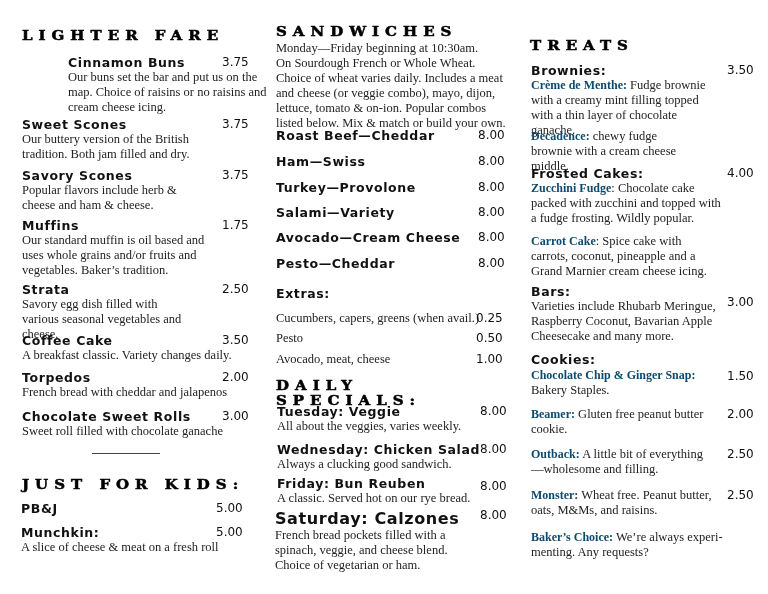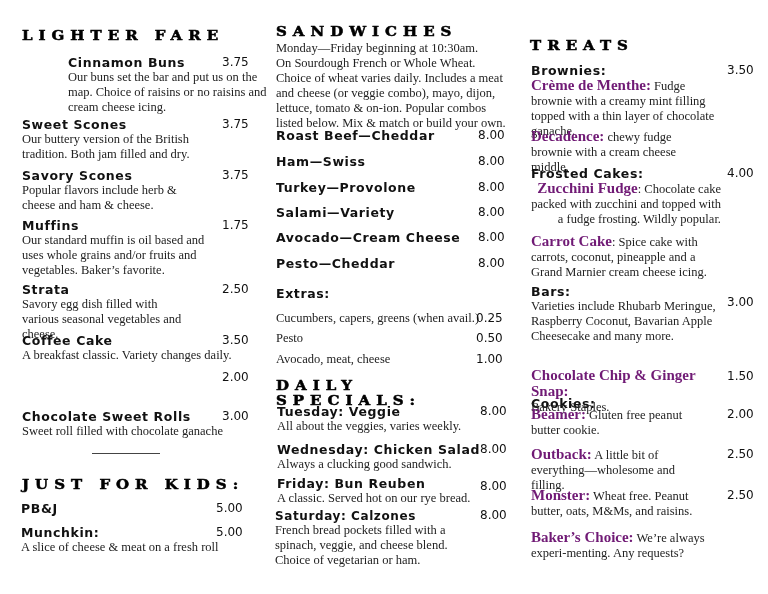--- a/index.html
+++ b/index.html
@@ -17,21 +17,21 @@
   }
   .name {
     font-family: "DejaVu Sans", sans-serif; font-weight: bold; font-size: 12.5px;
     letter-spacing: 0.6px; color: #111; white-space: nowrap;
   }
   .price {
     font-family: "DejaVu Sans", sans-serif; font-size: 12px; color: #111;
     position: absolute; white-space: nowrap;
   }
   .desc { font-size: 12.5px; line-height: 15px; color: #222; }
-  .sname { font-family: "Liberation Serif", serif; font-weight: bold; font-size: 15px; color: #701a75; }
+  .sname { font-family: "Liberation Serif", serif; font-weight: bold; font-size: 12px; color: #0c4a6e; }
   .extra { font-size: 12.5px; color: #222; }
   .divider { position: absolute; height: 1px; background: #444; }
 </style>
 </head>
 <body>
 
 <div class="col" style="left:0;width:260px;height:594px;">
   <div class="abs head" style="left:22px;top:28px;">Lighter Fare</div>
 
   <div class="abs" style="left:22px;top:55px;width:225px;margin-left:46px;">
@@ -47,36 +47,40 @@
   <span class="price" style="left:222px;top:117px;">3.75</span>
 
   <div class="abs" style="left:22px;top:168px;width:225px;">
     <div class="name">Savory Scones</div>
     <div class="desc" style="width:185px;">Popular flavors include herb &amp; cheese and ham &amp; cheese.</div>
   </div>
   <span class="price" style="left:222px;top:168px;">3.75</span>
 
   <div class="abs" style="left:22px;top:218px;width:225px;">
     <div class="name">Muffins</div>
-    <div class="desc" style="width:205px;">Our standard muffin is oil based and uses whole grains and/or fruits and vegetables. Baker’s favorite.</div>
+    <div class="desc" style="width:205px;">Our standard muffin is oil based and uses whole grains and/or fruits and vegetables. Baker’s tradition.</div>
   </div>
   <span class="price" style="left:222px;top:218px;">1.75</span>
 
   <div class="abs" style="left:22px;top:282px;width:225px;">
     <div class="name">Strata</div>
     <div class="desc" style="width:170px;">Savory egg dish filled with various seasonal vegetables and cheese.</div>
   </div>
   <span class="price" style="left:222px;top:282px;">2.50</span>
 
   <div class="abs" style="left:22px;top:333px;width:225px;">
     <div class="name">Coffee Cake</div>
     <div class="desc" style="width:225px;">A breakfast classic. Variety changes daily.</div>
   </div>
   <span class="price" style="left:222px;top:333px;">3.50</span>
 
+  <div class="abs" style="left:22px;top:370px;width:225px;">
+    <div class="name">Torpedos</div>
+    <div class="desc" style="width:225px;">French bread with cheddar and jalapenos</div>
+  </div>
   <span class="price" style="left:222px;top:370px;">2.00</span>
 
   <div class="abs" style="left:22px;top:409px;width:225px;">
     <div class="name">Chocolate Sweet Rolls</div>
     <div class="desc" style="width:225px;">Sweet roll filled with chocolate ganache</div>
   </div>
   <span class="price" style="left:222px;top:409px;">3.00</span>
 
   <div class="divider" style="left:92px;top:453px;width:68px;"></div>
 
@@ -132,21 +136,21 @@
   </div>
   <span class="price" style="left:220px;top:442px;">8.00</span>
 
   <div class="abs" style="left:17px;top:476px;width:225px;">
     <div class="name">Friday:  Bun Reuben</div>
     <div class="desc">A classic. Served hot on our rye bread.</div>
   </div>
   <span class="price" style="left:220px;top:479px;">8.00</span>
 
   <div class="abs" style="left:15px;top:509px;width:230px;">
-    <div class="name" style="font-size:12px;">Saturday:  Calzones</div>
+    <div class="name" style="font-size:16px;">Saturday:  Calzones</div>
     <div class="desc" style="width:205px;">French bread pockets filled with a spinach, veggie, and cheese blend. Choice of vegetarian or ham.</div>
   </div>
   <span class="price" style="left:220px;top:508px;">8.00</span>
 </div>
 
 <div class="col" style="left:510px;width:258px;height:594px;">
   <div class="abs head" style="left:20px;top:38px;">Treats</div>
 
   <div class="abs name" style="left:21px;top:63px;">Brownies:</div>
   <span class="price" style="left:217px;top:63px;">3.50</span>
@@ -154,32 +158,32 @@
     <span class="sname">Crème de Menthe:</span>
     <span>Fudge brownie with a creamy mint filling topped with a thin layer of chocolate ganache.</span>
   </div>
   <div class="abs desc" style="left:21px;top:129px;width:170px;">
     <span class="sname">Decadence:</span>
     <span>chewy fudge brownie with a cream cheese middle.</span>
   </div>
 
   <div class="abs name" style="left:21px;top:166px;">Frosted Cakes:</div>
   <span class="price" style="left:217px;top:166px;">4.00</span>
-  <div class="abs desc" style="left:21px;top:181px;width:190px;text-align:right;">
+  <div class="abs desc" style="left:21px;top:181px;width:190px;">
     <span class="sname">Zucchini Fudge</span><span>: Chocolate cake packed with zucchini and topped with a fudge frosting.  Wildly popular.</span>
   </div>
   <div class="abs desc" style="left:21px;top:234px;width:190px;">
     <span class="sname">Carrot Cake</span><span>: Spice cake with carrots, coconut, pineapple and a Grand Marnier cream cheese icing.</span>
   </div>
 
   <div class="abs name" style="left:21px;top:284px;">Bars:</div>
   <span class="price" style="left:217px;top:295px;">3.00</span>
   <div class="abs desc" style="left:21px;top:299px;width:185px;font-family:Liberation Serif, serif;">Varieties include Rhubarb Meringue, Raspberry Coconut, Bavarian Apple Cheesecake and many more.</div>
 
-  <div class="abs name" style="left:21px;top:352px;margin-top:44px;">Cookies:</div>
+  <div class="abs name" style="left:21px;top:352px;">Cookies:</div>
 
   <div class="abs desc" style="left:21px;top:368px;width:195px;">
     <span class="sname">Chocolate Chip &amp; Ginger Snap:</span><br>
     <span>Bakery Staples.</span>
   </div>
   <span class="price" style="left:217px;top:369px;">1.50</span>
 
   <div class="abs desc" style="left:21px;top:407px;width:180px;">
     <span class="sname">Beamer:</span>
     <span>Gluten free peanut butter cookie.</span>

